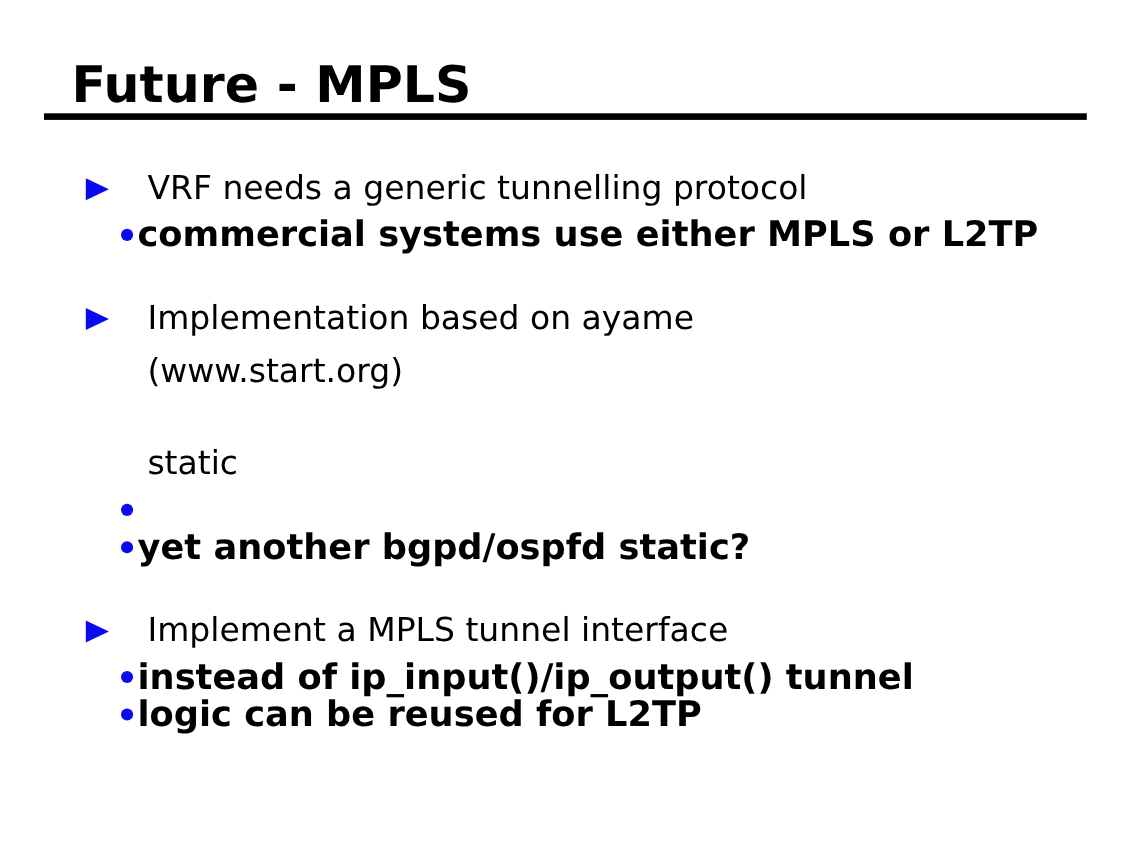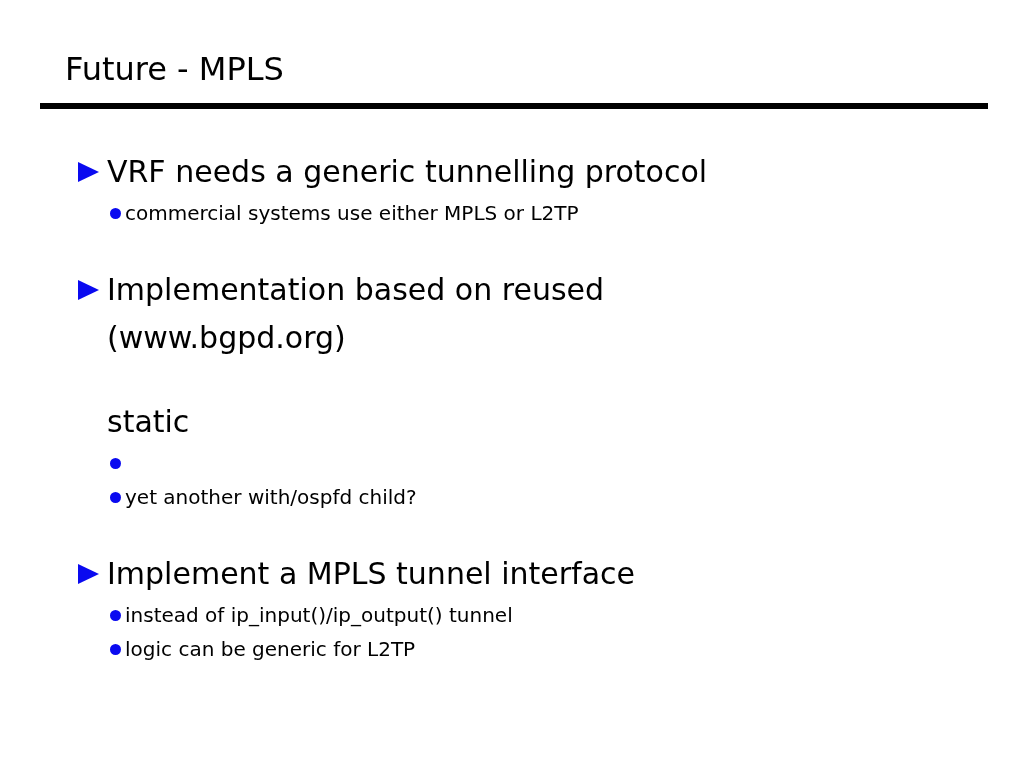--- a/index.html
+++ b/index.html
@@ -5,50 +5,50 @@
   * { margin:0; padding:0; box-sizing:border-box; }
   html, body { background:#ffffff; }
   body { width:1024px; height:768px; }
   .slide {
     position:relative; width:1024px; height:768px;
     background:#ffffff; overflow:hidden;
     font-family:"DejaVu Sans", sans-serif; color:#000000;
   }
   .title {
     position:absolute; left:65px; top:52px;
-    font-size:32px; font-weight:400; line-height:1.1; white-space:nowrap;
+    font-size:46px; font-weight:700; line-height:1.1; white-space:nowrap;
   }
   .title-rule {
     position:absolute; left:40px; top:103px;
     width:948px; height:6px; background:#000000;
   }
   .content { position:absolute; left:0; top:148px; width:1024px; }
   .group { margin-bottom:36px; }
-  .main-row { display:flex; align-items:center; height:48px; }
+  .main-row { display:flex; align-items:center; height:48px;gap:27px; }
   .marker {
     flex:0 0 29px; margin-left:78px;
     display:flex; align-items:center;
   }
   .tri {
     width:0; height:0;
     border-left:21px solid var(--accent, #0a0af0);
     border-top:10px solid transparent;
     border-bottom:10px solid transparent;
   }
   .main-text { font-size:30px; line-height:48px; white-space:nowrap; }
   .sub-row { display:flex; align-items:center; height:34px; }
   .sub-marker {
     flex:0 0 15px; margin-left:110px;
     display:flex; align-items:center;
   }
   .dot {
     width:11px; height:11px; border-radius:50%;
     background:var(--accent, #0a0af0);
   }
-  .sub-text { font-size:20px; line-height:34px; white-space:nowrap; }
+  .sub-text { font-size:32px; line-height:34px; white-space:nowrap;font-weight:bold; }
 </style>
 </head>
 <body>
 
 <div class="slide">
   <h1 class="title">Future - MPLS</h1>
   <div class="title-rule"></div>
   <div class="content">
       <div class="group">
         <div class="main-row">
@@ -62,58 +62,58 @@
             <div class="dot"></div>
           </div>
           <div class="sub-text">commercial systems use either MPLS or L2TP</div>
         </div>
       </div>
       <div class="group">
         <div class="main-row">
           <div class="marker">
             <div class="tri"></div>
           </div>
-          <div class="main-text">Implementation based on reused</div>
+          <div class="main-text">Implementation based on ayame</div>
         </div>
         <div class="main-row">
           <div class="marker"></div>
-          <div class="main-text">(www.bgpd.org)</div>
+          <div class="main-text">(www.start.org)</div>
         </div>
       </div>
       <div class="group">
         <div class="main-row">
           <div class="marker"></div>
           <div class="main-text">static</div>
         </div>
         <div class="sub-row">
           <div class="sub-marker">
             <div class="dot"></div>
           </div>
         </div>
         <div class="sub-row">
           <div class="sub-marker">
             <div class="dot"></div>
           </div>
-          <div class="sub-text">yet another with/ospfd child?</div>
+          <div class="sub-text">yet another bgpd/ospfd static?</div>
         </div>
       </div>
       <div class="group">
         <div class="main-row">
           <div class="marker">
             <div class="tri"></div>
           </div>
           <div class="main-text">Implement a MPLS tunnel interface</div>
         </div>
         <div class="sub-row">
           <div class="sub-marker">
             <div class="dot"></div>
           </div>
           <div class="sub-text">instead of ip_input()/ip_output() tunnel</div>
         </div>
         <div class="sub-row">
           <div class="sub-marker">
             <div class="dot"></div>
           </div>
-          <div class="sub-text">logic can be generic for L2TP</div>
+          <div class="sub-text">logic can be reused for L2TP</div>
         </div>
       </div>
     </div>
 </div>
 
 </body></html>

